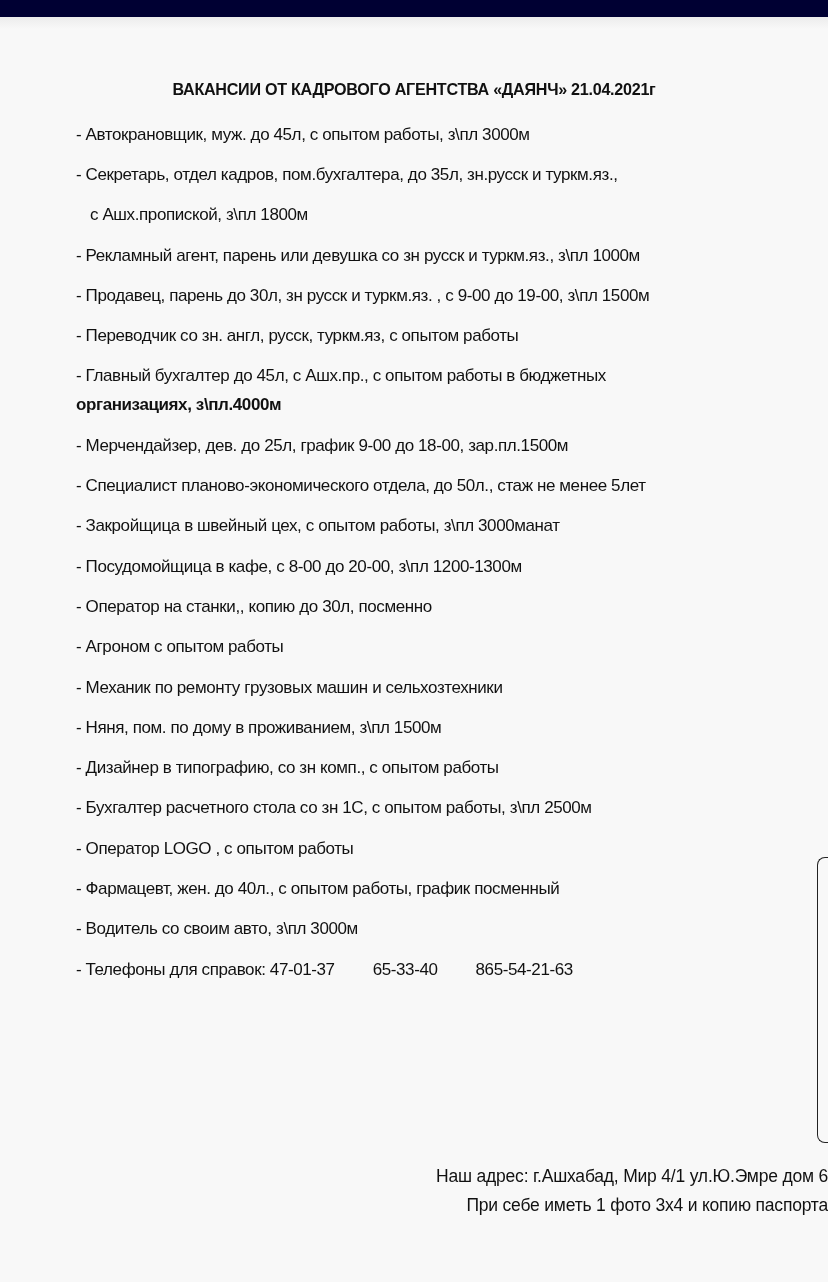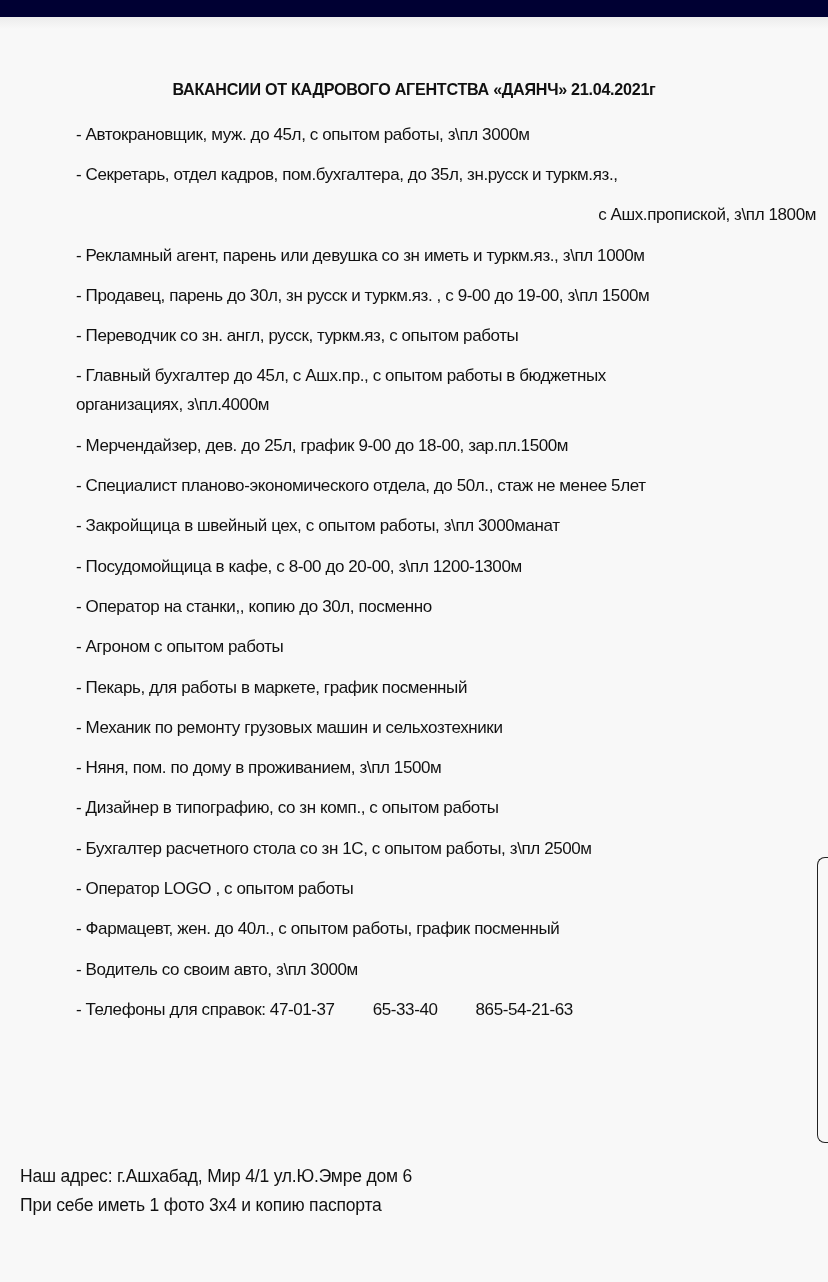--- a/index.html
+++ b/index.html
@@ -57,30 +57,30 @@
     .item {
       font-size: 17px;
       line-height: 29px;
       letter-spacing: -0.4px;
       margin: 0 0 11.3px 0;
       white-space: nowrap;
     }
     .item .cont {
       display: block;
     }
-    .item.indent2 .cont { padding-left: 14px; text-align: right; }
-    .item.wrap .cont { padding-left: 0; }
+    .item.indent2 .cont { padding-left: 14px; }
+    .item.wrap .cont { padding-left: 0; font-weight: bold; }
     .item.wrap .line2 { line-height: 29px; }
     .item.indent2 .line2 { margin-top: 11px; }
     .footer {
       position: absolute;
       top: 1162px;
       left: 0;
       width: 828px;
-      text-align: left;
+      text-align: right;
       font-size: 17.5px;
       line-height: 29px;
       letter-spacing: -0.2px;
     }
     .footer div { margin-left: 20px; }
     .phone-gap { display: inline-block; width: 38px; }
     .side-handle {
       position: absolute;
       left: 817px;
       top: 857px;
@@ -97,31 +97,30 @@
 
 <div class="top-bar"></div>
 <div class="top-shadow"></div>
 
 <div class="doc">
   <div class="title">ВАКАНСИИ ОТ КАДРОВОГО АГЕНТСТВА «ДАЯНЧ»  21.04.2021г</div>
 
   <ul class="items">
     <li class="item"><span>- Автокрановщик, муж. до 45л, с опытом работы, з\пл 3000м</span></li>
     <li class="item indent2"><span>- Секретарь, отдел кадров, пом.бухгалтера, до 35л, зн.русск и туркм.яз.,</span><span class="cont line2">с Ашх.пропиской, з\пл 1800м</span></li>
-    <li class="item"><span>- Рекламный агент, парень или девушка со зн иметь и туркм.яз., з\пл 1000м</span></li>
+    <li class="item"><span>- Рекламный агент, парень или девушка со зн русск и туркм.яз., з\пл 1000м</span></li>
     <li class="item"><span>- Продавец, парень до 30л, зн русск и туркм.яз. , с 9-00 до 19-00, з\пл 1500м</span></li>
     <li class="item"><span>- Переводчик со зн. англ, русск, туркм.яз, с опытом работы</span></li>
     <li class="item wrap"><span>- Главный бухгалтер до 45л, с Ашх.пр., с опытом работы в бюджетных</span><span class="cont line2">организациях, з\пл.4000м</span></li>
     <li class="item"><span>- Мерчендайзер, дев. до 25л, график 9-00 до 18-00, зар.пл.1500м</span></li>
     <li class="item"><span>- Специалист планово-экономического  отдела, до 50л., стаж не менее 5лет</span></li>
     <li class="item"><span>- Закройщица в швейный цех, с опытом работы, з\пл 3000манат</span></li>
     <li class="item"><span>- Посудомойщица в кафе, с 8-00 до 20-00, з\пл 1200-1300м</span></li>
     <li class="item"><span>- Оператор на станки,, копию до 30л, посменно</span></li>
     <li class="item"><span>- Агроном с опытом работы</span></li>
-    <li class="item"><span>- Пекарь, для работы в маркете, график посменный</span></li>
     <li class="item"><span>- Механик по ремонту грузовых машин и сельхозтехники</span></li>
     <li class="item"><span>- Няня, пом. по дому в проживанием, з\пл 1500м</span></li>
     <li class="item"><span>- Дизайнер в типографию, со зн комп., с опытом работы</span></li>
     <li class="item"><span>- Бухгалтер расчетного стола со зн 1С, с опытом работы, з\пл 2500м</span></li>
     <li class="item"><span>- Оператор LOGO , с опытом работы</span></li>
     <li class="item"><span>-  Фармацевт, жен. до 40л., с опытом работы, график посменный</span></li>
     <li class="item"><span>-  Водитель со своим авто, з\пл 3000м</span></li>
     <li class="item">
       <span>- Телефоны для справок:</span>
       <span>47-01-37</span><span class="phone-gap"></span><span>65-33-40</span><span class="phone-gap"></span><span>865-54-21-63</span>

